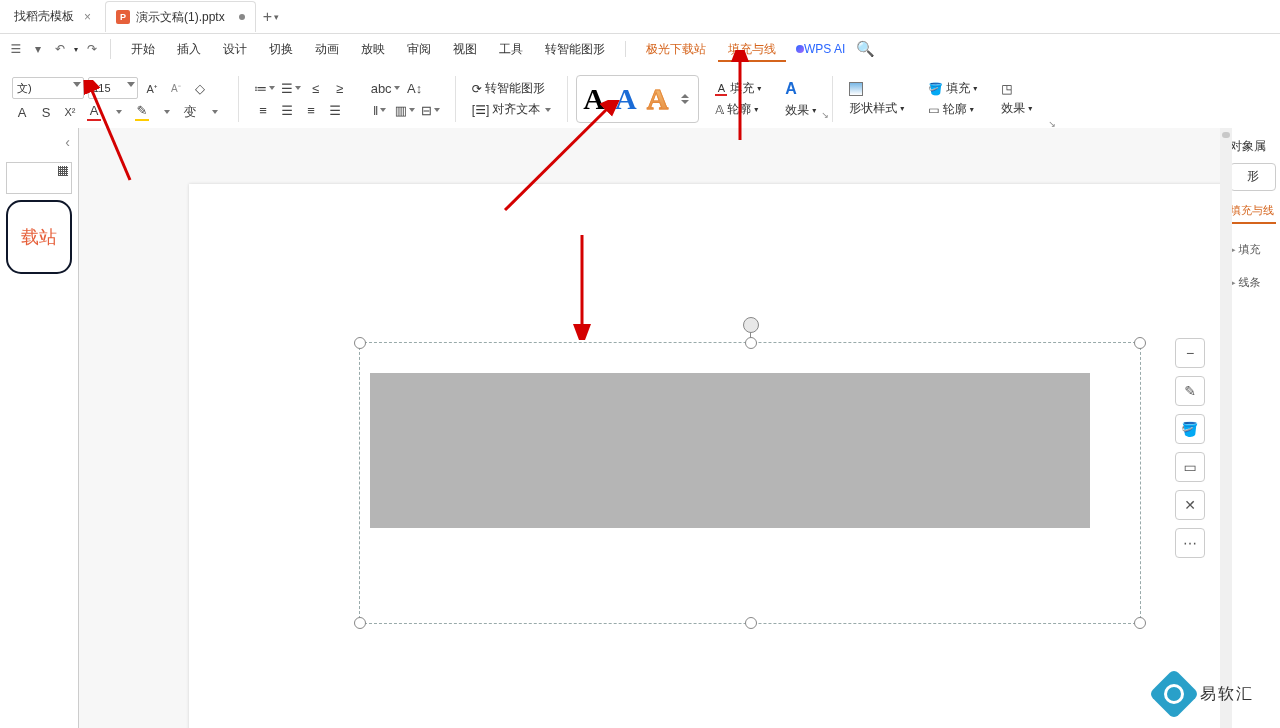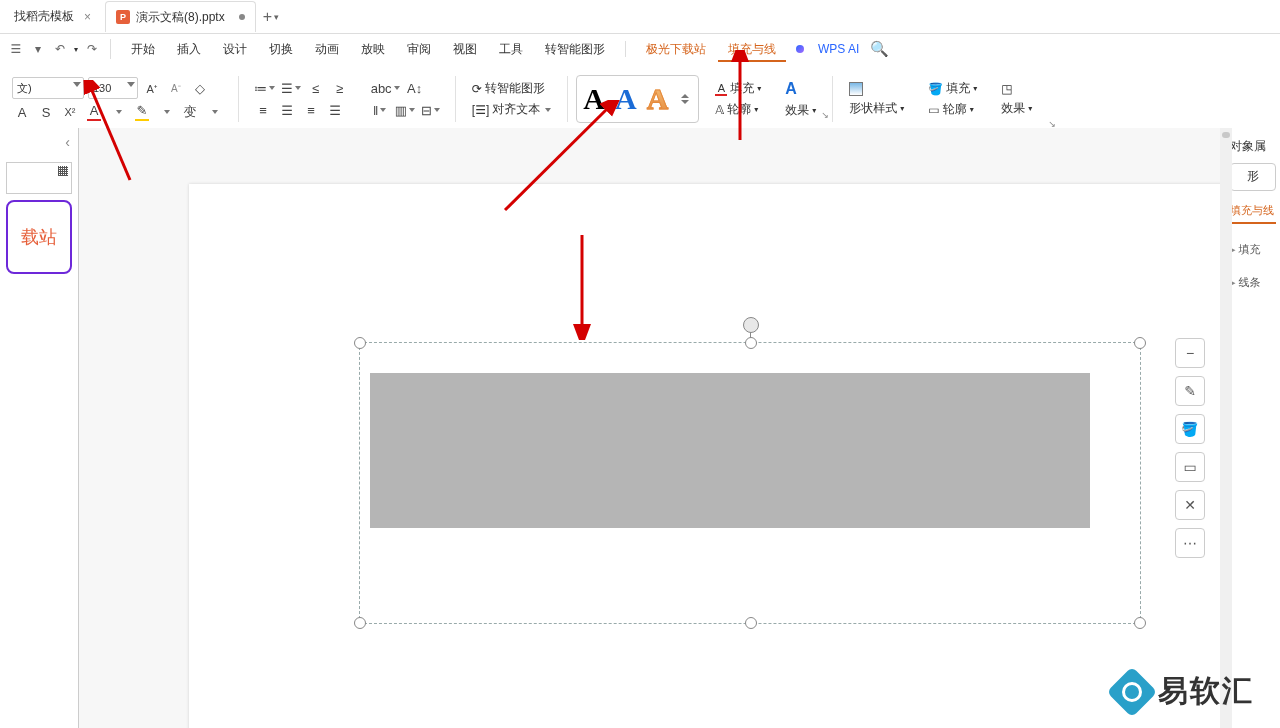--- a/index.html
+++ b/index.html
@@ -9,21 +9,21 @@
 .tab .close{margin-left:10px;color:#888}
 .tab .dot{width:6px;height:6px;border-radius:50%;background:#888;margin-left:14px}
 .addtab{width:22px;height:22px;display:flex;align-items:center;justify-content:center;color:#666;cursor:pointer;font-size:16px}
 
 .menubar{height:30px;display:flex;align-items:center;padding:0 8px;gap:2px;border-bottom:1px solid transparent}
 .qat{display:flex;align-items:center;gap:6px;padding-right:10px;margin-right:8px;border-right:1px solid #ddd;height:20px}
 .qat .ico{width:16px;height:16px;display:flex;align-items:center;justify-content:center;color:#666}
 .menu-item{padding:4px 10px;cursor:pointer;color:#333}
 .menu-item.active{color:#d5641c;border-bottom:2px solid #d5641c;padding-bottom:2px}
 .menu-sep{width:1px;height:16px;background:#ddd;margin:0 8px}
-.wps-ai{color:#2a66ff;display:flex;align-items:center;gap:14px;padding:0 8px}
+.wps-ai{color:#2a66ff;display:flex;align-items:center;gap:0;padding:0 8px}
 .wps-ai .sp{width:8px;height:8px;border-radius:50%;background:linear-gradient(135deg,#2a66ff,#a56bff)}
 
 .ribbon{height:64px;border-bottom:1px solid #ccc;display:flex;align-items:center;padding:2px 6px 0 6px;gap:8px;position:relative}
 .group{display:flex;flex-direction:column;gap:4px;padding:0 6px;height:56px;justify-content:center}
 .row{display:flex;align-items:center;gap:4px}
 .groupsep{width:1px;height:46px;background:#e1e1e1}
 .font-sel{border:1px solid #ccc;height:20px;width:52px;font-size:11px;padding:0 14px 0 4px;display:flex;align-items:center;position:relative;border-radius:2px}
 .font-sel.size{width:30px}
 .font-sel .dd{position:absolute;right:2px;top:4px;border-left:4px solid transparent;border-right:4px solid transparent;border-top:5px solid #777}
 .tbtn{min-width:18px;height:18px;display:flex;align-items:center;justify-content:center;color:#444;cursor:pointer;font-size:13px;padding:0 1px}
@@ -40,21 +40,21 @@
 .style-gallery .gdd{width:14px;display:flex;flex-direction:column;gap:2px;align-items:center}
 .style-gallery .gdd div{width:0;height:0;border-left:4px solid transparent;border-right:4px solid transparent}
 .style-gallery .gdd .up{border-bottom:4px solid #777}
 .style-gallery .gdd .dn{border-top:4px solid #777}
 .dlaunch{position:absolute;right:2px;bottom:2px;width:10px;height:10px;font-size:9px;color:#888}
 
 .workarea{position:absolute;top:128px;left:0;right:0;bottom:0;display:flex}
 .thumbs{width:78px;border-right:1px solid #ccc;background:#fff;position:relative;padding-top:28px}
 .thumbs .collapse{position:absolute;top:6px;right:8px;color:#888;font-size:14px}
 .thumb{margin:6px;border:1px solid #ccc;height:30px;position:relative;display:flex;align-items:center;justify-content:center;font-size:10px}
-.thumb.sel{border:2px solid #6d28d9;border-radius:8px;height:70px}
+.thumb.sel{border:2px solid #0f172a;border-radius:15px;height:70px}
 .thumb.sel span{color:#e6603b;font-size:18px;font-weight:500}
 .thumb .qr{position:absolute;right:3px;top:3px;width:10px;height:10px;background:repeating-linear-gradient(90deg,#555 0 1px,transparent 1px 2px),repeating-linear-gradient(0deg,#555 0 1px,transparent 1px 2px)}
 
 .canvas-area{flex:1;background:#f7f7f7;position:relative;overflow:hidden}
 .slide{position:absolute;left:110px;top:56px;width:1080px;height:610px;background:#fff;box-shadow:0 0 3px rgba(0,0,0,.15)}
 .textbox{position:absolute;left:170px;top:158px;width:780px;height:280px;border:1px dashed #9aa}
 .textbox .sel-bg{position:absolute;left:10px;top:30px;width:720px;height:155px;background:#b5b5b5}
 .textbox .wordart{position:absolute;left:10px;top:20px;font-size:130px;line-height:1.1;color:transparent;-webkit-text-stroke:2px #c77a4a;letter-spacing:2px;white-space:nowrap}
 .handle{position:absolute;width:10px;height:10px;border:1px solid #888;background:#fff;border-radius:50%}
 .rotate{position:absolute;width:14px;height:14px;border:1px solid #888;background:#e8e8e8;border-radius:50%;left:calc(50% - 7px);top:-26px}
@@ -72,33 +72,33 @@
 .rp-item::before{content:'▸ ';color:#888}
 
 .scrollbar-v{position:absolute;right:48px;top:128px;width:12px;bottom:0;background:#f0f0f0}
 .scrollbar-v .th{position:absolute;left:2px;width:8px;top:4px;height:6px;background:#c8c8c8;border-radius:4px}
 
 svg.arrow{position:absolute;pointer-events:none}
 
 .watermark{position:absolute;right:26px;bottom:16px;display:flex;align-items:center;gap:8px}
 .watermark .logo{width:36px;height:36px;background:#29a0c9;border-radius:6px;transform:rotate(45deg);display:flex;align-items:center;justify-content:center}
 .watermark .logo::after{content:'';width:14px;height:14px;border:3px solid #fff;border-radius:50%}
-.watermark .txt{font-size:30px;font-weight:bold;color:#333;letter-spacing:2px}
+.watermark .txt{font-size:16px;font-weight:normal;color:#333;letter-spacing:2px}
 </style>
 </head>
 <body>
 
 <div class="tabbar">
   <div class="tab">
     <span>找稻壳模板</span>
     <span class="close">×</span>
   </div>
   <div class="tab" style="background:#fff;border:1px solid #ddd;border-bottom:none">
     <span class="p-icon">P</span>
-    <span>演示文稿(8).pptx</span>
+    <span>演示文稿(1).pptx</span>
     <span class="dot"></span>
   </div>
   <div class="addtab">
       <span>+</span>
       <span style="font-size:9px;margin-left:2px">▾</span>
     </div>
 </div>
 
 <div class="menubar">
   <div class="qat">
@@ -129,21 +129,21 @@
 </div>
 
 <div class="ribbon">
   <div class="group">
     <div class="row">
       <div class="font-sel">
           <span>文)</span>
           <span class="dd"></span>
         </div>
       <div class="font-sel size">
-          <span>130</span>
+          <span>115</span>
           <span class="dd"></span>
         </div>
       <span class="tbtn" style="color:#444;font-size:11px">
           <span>A⁺</span>
         </span>
       <span class="tbtn" style="color:#888;font-size:10px">
           <span>A⁻</span>
         </span>
       <span class="tbtn">◇</span>
     </div>

